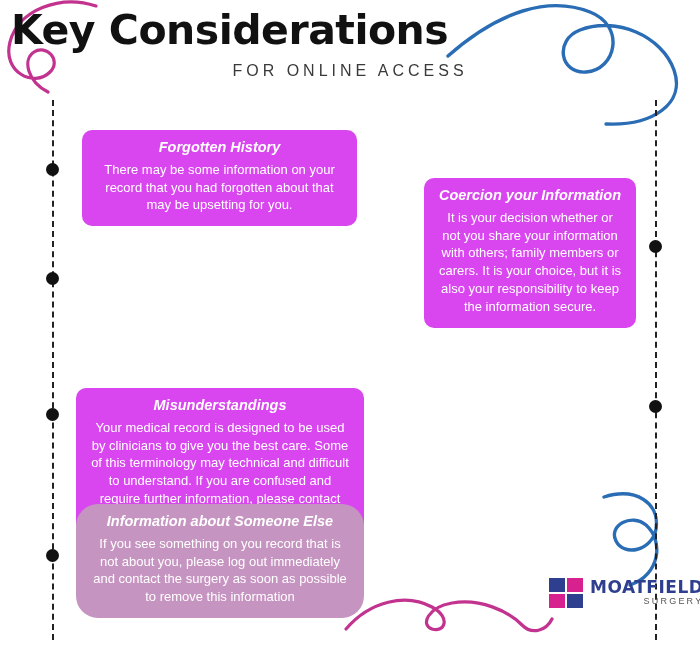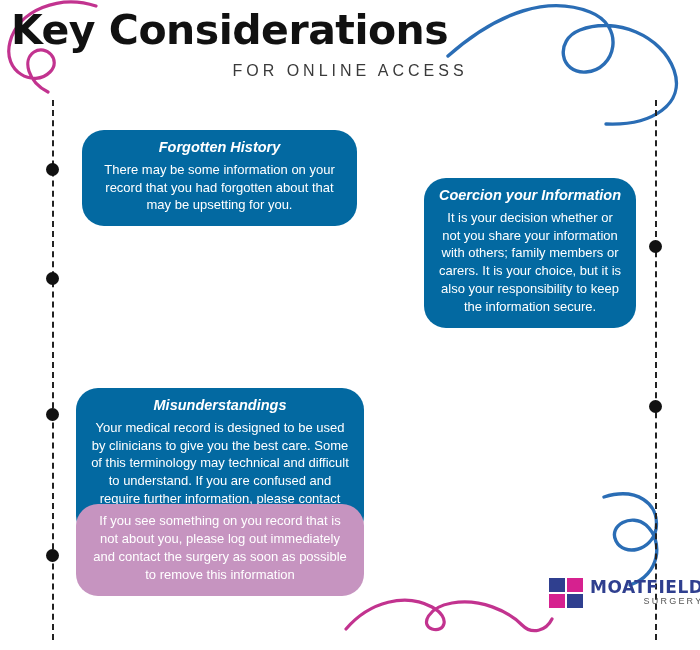--- a/index.html
+++ b/index.html
@@ -89,21 +89,21 @@
     font-weight: bold;
     font-style: italic;
     font-size: 14.5px;
     margin-bottom: 3px;
     line-height: 1.35;
   }
   .card .card-body {
     font-size: 13px;
     line-height: 1.38;
   }
-  .blue  { background: #0369a1; }
+  .blue  { background: #d946ef; border-radius: 10px; }
   .mauve { background: #c694c0; }
 
   
   .logo {
     position: absolute;
     left: 549px;
     top: 578px;
     z-index: 6;
     display: flex;
     align-items: center;
@@ -174,20 +174,21 @@
     <div class="card-body">There may be some information on your record that you had forgotten about that may be upsetting for you.</div>
   </div>
 
 
   <div class="card blue" style="left:76px; top:360px; width:288px;margin-top:28px;">
     <div class="card-title">Misunderstandings</div>
     <div class="card-body">Your medical record is designed to be used by clinicians to give you the best care. Some of this terminology may technical and difficult to understand. If you are confused and require further information, please contact the surgery.</div>
   </div>
 
   <div class="card mauve" style="left:76px; top:504px; width:288px;">
+    <div class="card-title">Information about Someone Else</div>
     <div class="card-body">If you see something on you record that is not about you, please log out immediately and contact the surgery as soon as possible to remove this information</div>
   </div>
 
   <div class="card blue" style="left:424px; top:178px; width:212px;">
     <div class="card-title">Coercion your Information</div>
     <div class="card-body">It is your decision whether or not you share your information with others; family members or carers. It is your choice, but it is also your responsibility to keep the information secure.</div>
   </div>
 
 
   <div class="logo">

